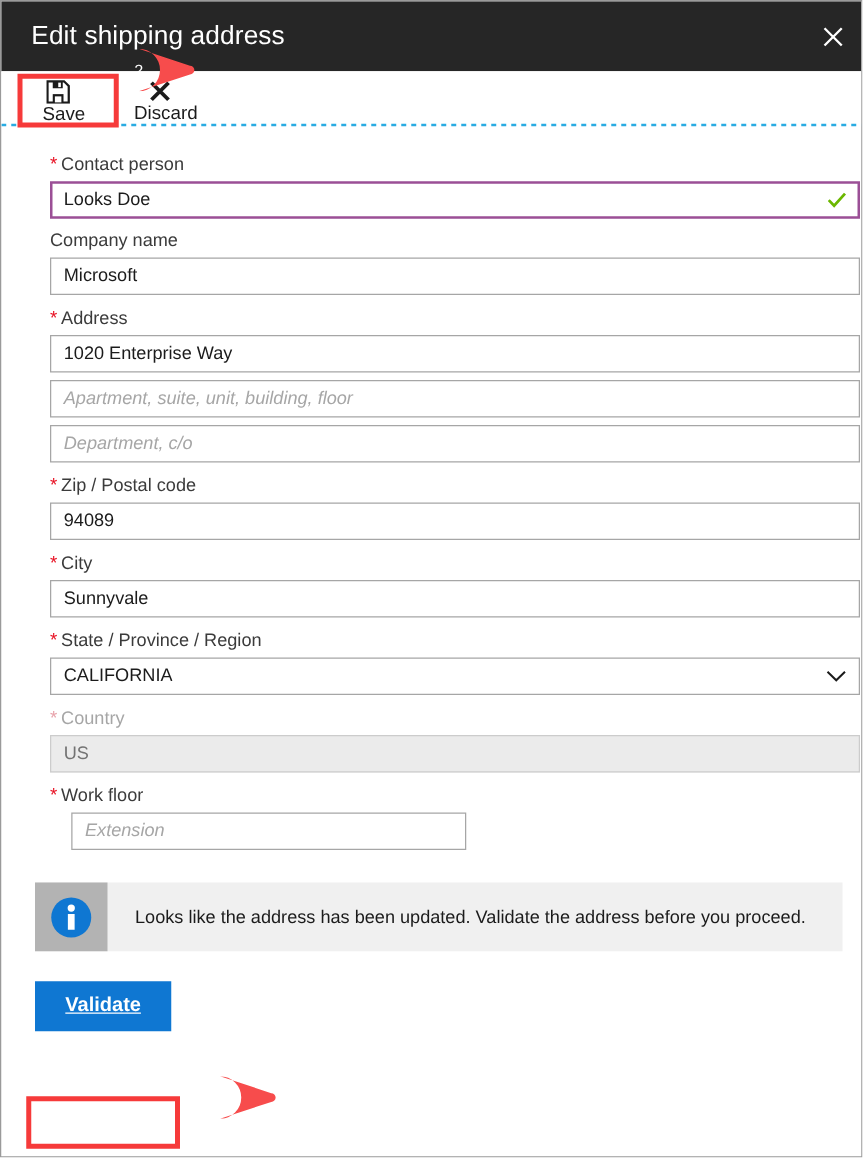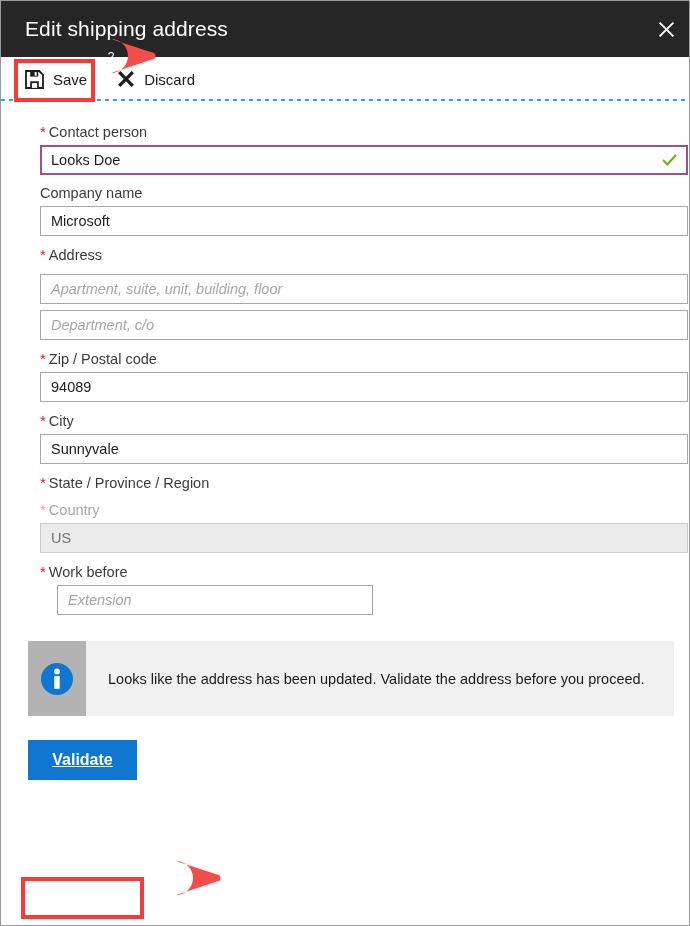--- a/index.html
+++ b/index.html
@@ -57,20 +57,21 @@
     display: flex;
     align-items: center;
     padding-left: 24px;
   }
   .cmd {
     display: flex;
     align-items: center;
     height: 30px;
     cursor: pointer;
     color: #1b1b1b;
+    flex-direction: column;
   }
   .cmd .cmd-label {
     font-size: 15px;
     margin-left: 9px;
     color: #1b1b1b;
   }
   .cmd-discard { margin-left: 30px; }
   .cmd-save-icon svg, .cmd-discard-icon svg { display:block; }
 
   .toolbar-sep {
@@ -187,21 +188,21 @@
 
   .row-split { display: flex; }
   .input.phone { width: 316px; }
   .input.ext { width: 316px; margin-left: 17px; }
 
   .spacer-6 { height: 6px; }
 
   
   .infobar {
     margin: 26px 15px 0 27px;
-    height: 75px;
+    height: 55px;
     background: #f0f0f0;
     display: flex;
     align-items: stretch;
   }
   .info-icon-box {
     width: 58px;
     background: #b3b3b3;
     display: flex;
     align-items: center;
     justify-content: center;
@@ -298,20 +299,23 @@
       <span class="field-label">Company name</span>
       <div class="input">
         <span class="val">Microsoft</span>
       </div>
     </div>
 
     <div class="field">
       <span class="field-label">
         <span class="req">*</span><span>Address</span>
       </span>
+      <div class="input">
+        <span class="val">1020 Enterprise Way</span>
+      </div>
     </div>
 
     <div class="field">
       <div class="spacer-6"></div>
       <div class="input">
         <span class="ph">Apartment, suite, unit, building, floor</span>
       </div>
     </div>
 
     <div class="field">
@@ -336,34 +340,42 @@
       </span>
       <div class="input">
         <span class="val">Sunnyvale</span>
       </div>
     </div>
 
     <div class="field">
       <span class="field-label">
         <span class="req">*</span><span>State / Province / Region</span>
       </span>
+      <div class="input">
+        <span class="val">CALIFORNIA</span>
+        <span class="chev">
+          <svg width="16" height="10" viewBox="0 0 16 10">
+            <path d="M1 1.4 L8 8.2 L15 1.4" stroke="#1b1b1b" stroke-width="1.6" fill="none"></path>
+          </svg>
+        </span>
+      </div>
     </div>
 
     <div class="field">
       <span class="field-label disabled">
         <span class="req disabled">*</span><span>Country</span>
       </span>
       <div class="input disabled">
         <span class="val">US</span>
       </div>
     </div>
 
     <div class="field">
       <span class="field-label">
-        <span class="req">*</span><span>Work before</span>
+        <span class="req">*</span><span>Work floor</span>
       </span>
       <div class="row-split">
         <div class="input ext">
           <span class="ph">Extension</span>
         </div>
       </div>
     </div>
 
   </div>
 

